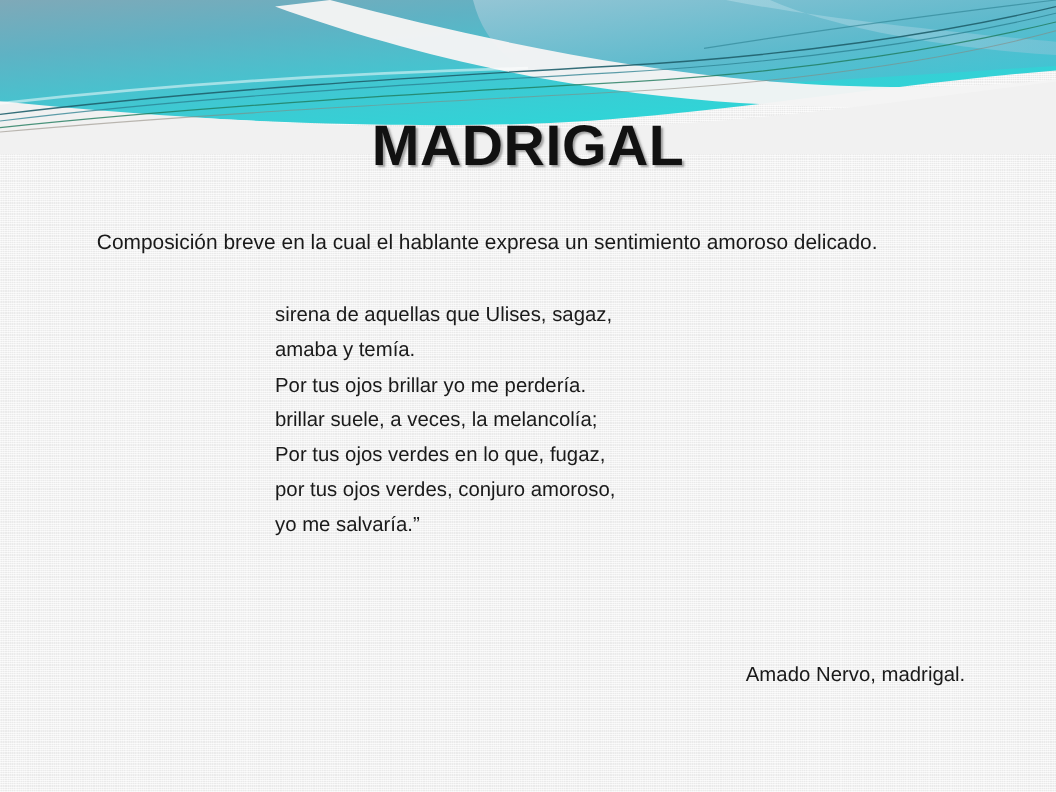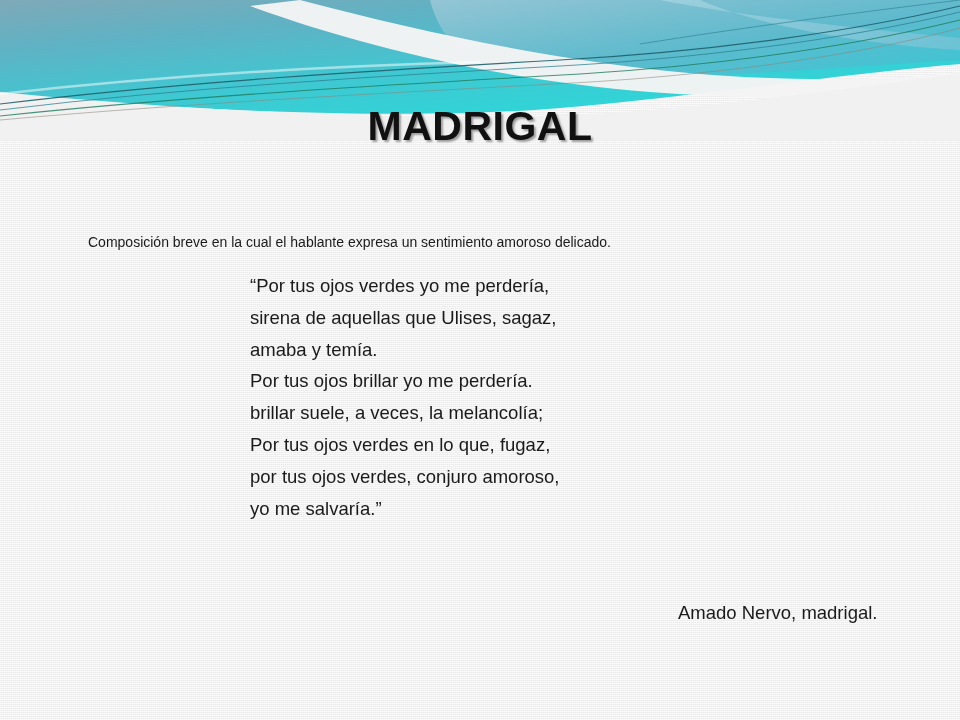--- a/index.html
+++ b/index.html
@@ -34,34 +34,33 @@
   #content {
     position: absolute;
     inset: 0;
   }
   #page-title {
     position: absolute;
     left: 0;
     top: 103px;
     width: 960px;
     text-align: center;
-    font-size: 41px;
+    font-size: 52px;
     font-weight: bold;
     color: #111111;
     letter-spacing: 0.5px;
     text-shadow: 2px 2px 2px rgba(130,130,130,0.75);
   }
   #definition-text {
     position: absolute;
     left: 88px;
     top: 210px;
-    font-size: 14px;
+    font-size: 19px;
     color: #1a1a1a;
     white-space: nowrap;
-    margin-top: 24px;
   }
   #poem-block {
     position: absolute;
     left: 250px;
     top: 270px;
     width: 440px;
   }
   .poem-line {
     font-size: 18.5px;
     color: #1a1a1a;
@@ -122,21 +121,20 @@
     <path d="M0,94 C160,76 330,66 480,62" fill="none" stroke="#ffffff" stroke-width="2.5" opacity="0.5"></path>
   </svg>
 
   <div id="content">
 
     <div id="page-title">MADRIGAL</div>
 
     <div id="definition-text">Composición breve en la cual el hablante expresa un sentimiento amoroso delicado.</div>
 
     <div id="poem-block">
-      <div class="poem-line">“Por tus ojos verdes yo me perdería,</div>
       <div class="poem-line">sirena de aquellas que Ulises, sagaz,</div>
       <div class="poem-line">amaba y temía.</div>
       <div class="poem-line">Por tus ojos brillar yo me perdería.</div>
       <div class="poem-line">brillar suele, a veces, la melancolía;</div>
       <div class="poem-line">Por tus ojos verdes en lo que, fugaz,</div>
       <div class="poem-line">por tus ojos verdes, conjuro amoroso,</div>
       <div class="poem-line">yo me salvaría.”</div>
     </div>
 
     <div id="attribution">Amado Nervo, madrigal.</div>

